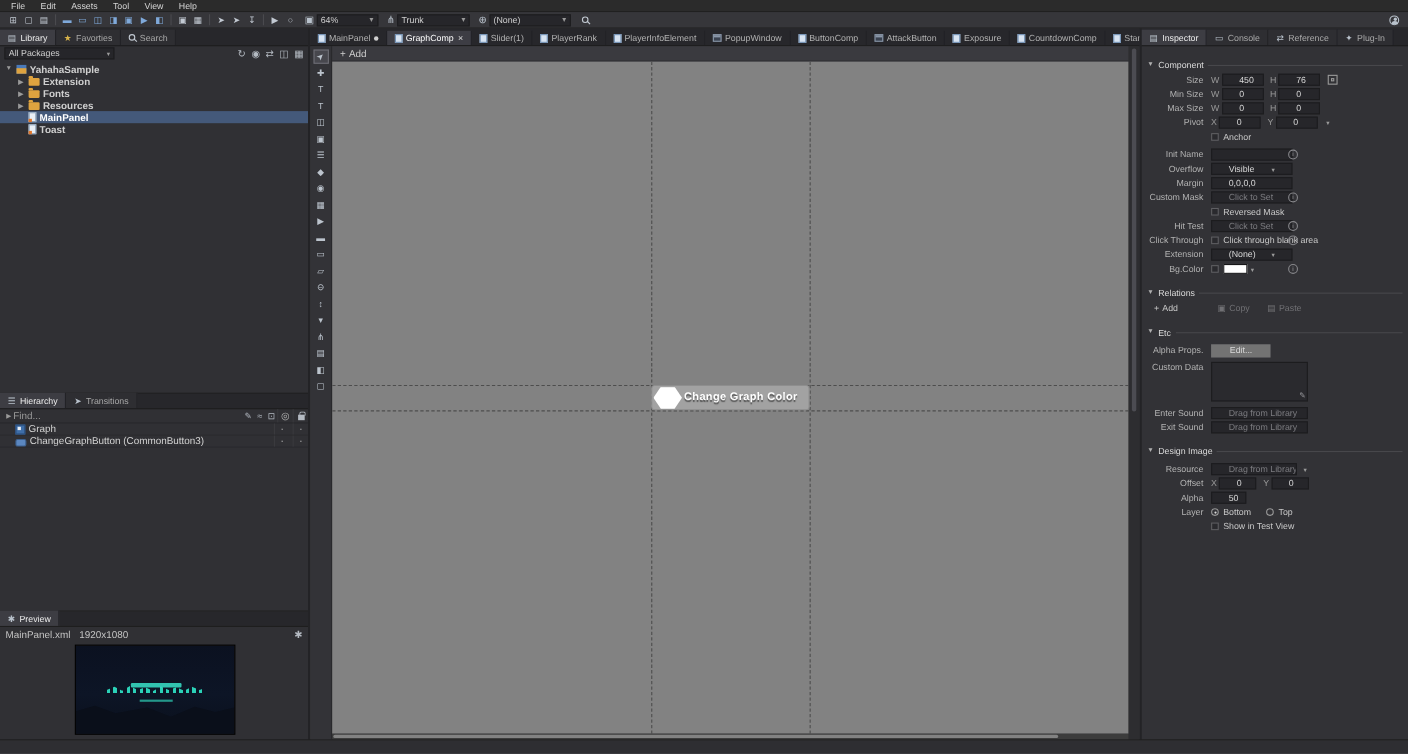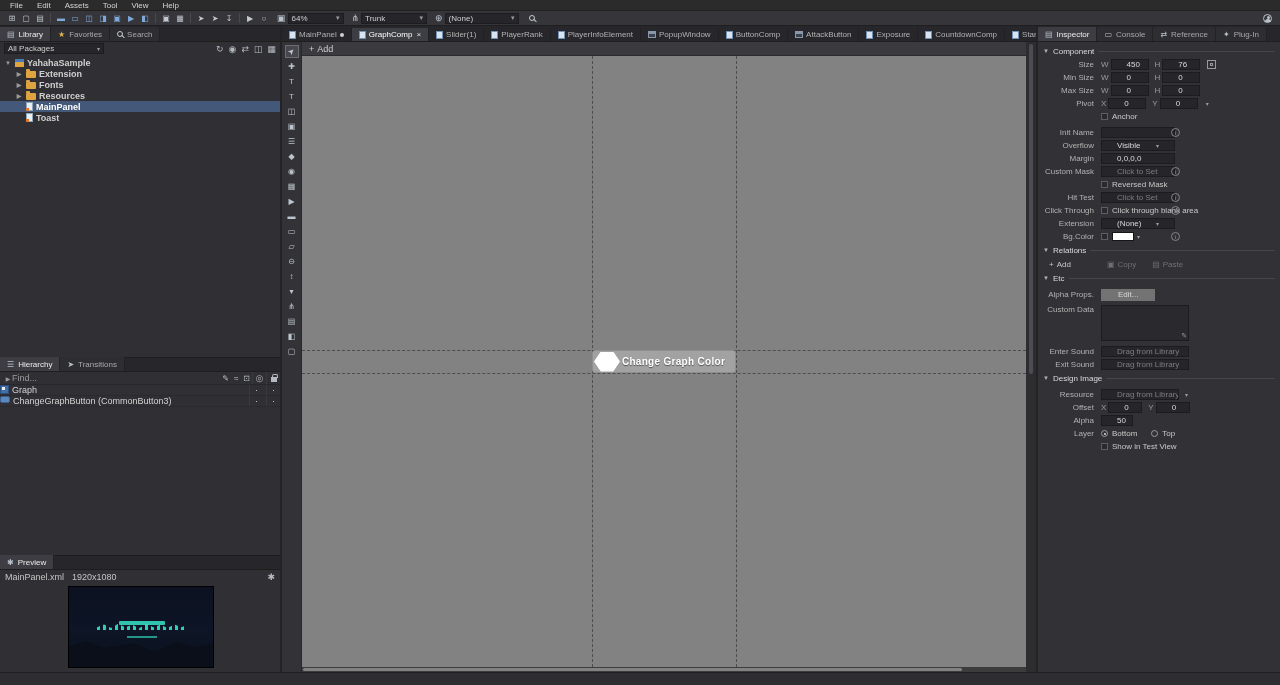--- a/index.html
+++ b/index.html
@@ -63,21 +63,21 @@
   .foldericon::before { content:""; position:absolute; top:-2px; left:0; width:4px; height:2px;
     background:#dfa33f; border-radius:1px 1px 0 0; }
   .compicon { width:7px; height:9px; background:#e8eef5; border:1px solid #8fa6bd; position:relative; flex-shrink:0; }
   .compicon::after { content:""; position:absolute; left:-1px; bottom:-1px; width:3px; height:3px; background:#e0762a; }
 
   
   .findrow { height:13px; display:flex; align-items:center; border-bottom:1px solid #27272b;
     padding-left:4px; color:#b0b0b0; }
   .findrow .ficons { margin-left:auto; display:flex; align-items:center; gap:5px; font-size:8px; color:#b4bac2; padding-right:2px; }
   .hcol { width:14px; height:100%; border-left:1px solid #3a3a3e; display:flex; align-items:center; justify-content:center; }
-  .hrow { height:11px; display:flex; align-items:flex-start; gap:3px; color:#d2d2d2; border-bottom:1px solid #2a2a2e; }
+  .hrow { height:11px; display:flex; align-items:flex-end; gap:3px; padding-left:14px; color:#d2d2d2; border-bottom:1px solid #2a2a2e; }
   .hrow .spacer, .findrow .spacer { flex:1; }
   .graphicon { width:9px; height:9px; background:#3f6ea8; border:1px solid #2b4f7e; position:relative; flex-shrink:0; }
   .graphicon::after { content:""; position:absolute; left:1px; top:1px; width:3px; height:3px; background:#e8eef5; }
   .btnicon { width:10px; height:7px; background:#5b87c0; border:1px solid #3d618f; border-radius:2px; flex-shrink:0; }
   .lock { width:6px; height:5px; background:#b4bac2; position:relative; margin-top:3px; }
   .lock::before { content:""; position:absolute; top:-3px; left:1px; width:4px; height:3px;
     border:1px solid #b4bac2; border-bottom:none; border-radius:2px 2px 0 0; }
 
   
   .prevmeta { height:14px; display:flex; align-items:center; gap:8px; padding:0 5px; color:#c4c4c4; }
@@ -123,21 +123,21 @@
     clip-path:polygon(26% 0, 74% 0, 100% 50%, 74% 100%, 26% 100%, 0 50%); }
   .glabel { flex:1; text-align:center; padding-right:8px; color:#ffffff; font-weight:bold;
     font-size:10px; letter-spacing:.3px; text-shadow:0 1px 1px rgba(0,0,0,.5); }
   .hscroll { height:5px; background:#3c3c3c; position:relative; }
   .hthumb { position:absolute; top:1px; bottom:1px; left:1px; width:91%; background:#828282; border-radius:2px; }
   .cgap { width:10px; background:#2d2d30; position:relative; }
   .vthumb { position:absolute; left:3px; width:4px; top:2px; height:330px; background:#4c4c52; border-radius:2px; }
 
   
   .insp { flex:1; padding:2px 5px; font-size:8px; overflow:hidden; }
-  .sect { display:flex; align-items:center; gap:4px; height:14px; color:#dadada; margin-top:0;justify-content:space-between; }
+  .sect { display:flex; align-items:center; gap:4px; height:14px; color:#dadada; margin-top:8px;justify-content:space-between; }
   .sect .tri { font-size:6px; color:#b0b0b0; }
   .sect .rule { flex:1; height:1px; background:#47474b; }
   .irow { display:flex; align-items:center; min-height:13px; position:relative; }
   .ilabel { width:58px; text-align:right; padding-right:7px; color:#b2b2b2; flex-shrink:0; }
   .pfx { color:#9a9a9a; margin-right:2px; }
   .inp { background:#26262a; border:1px solid #1c1c1e; height:11px; display:flex; align-items:center;
     padding:0 15px; color:#d8d8d8; overflow:hidden; white-space:nowrap; }
   .inp .ph { color:#7c7c80; }
   .sel { justify-content:space-between; gap:4px; }
   .sel .caret { color:#9a9a9a; font-size:6px; }

